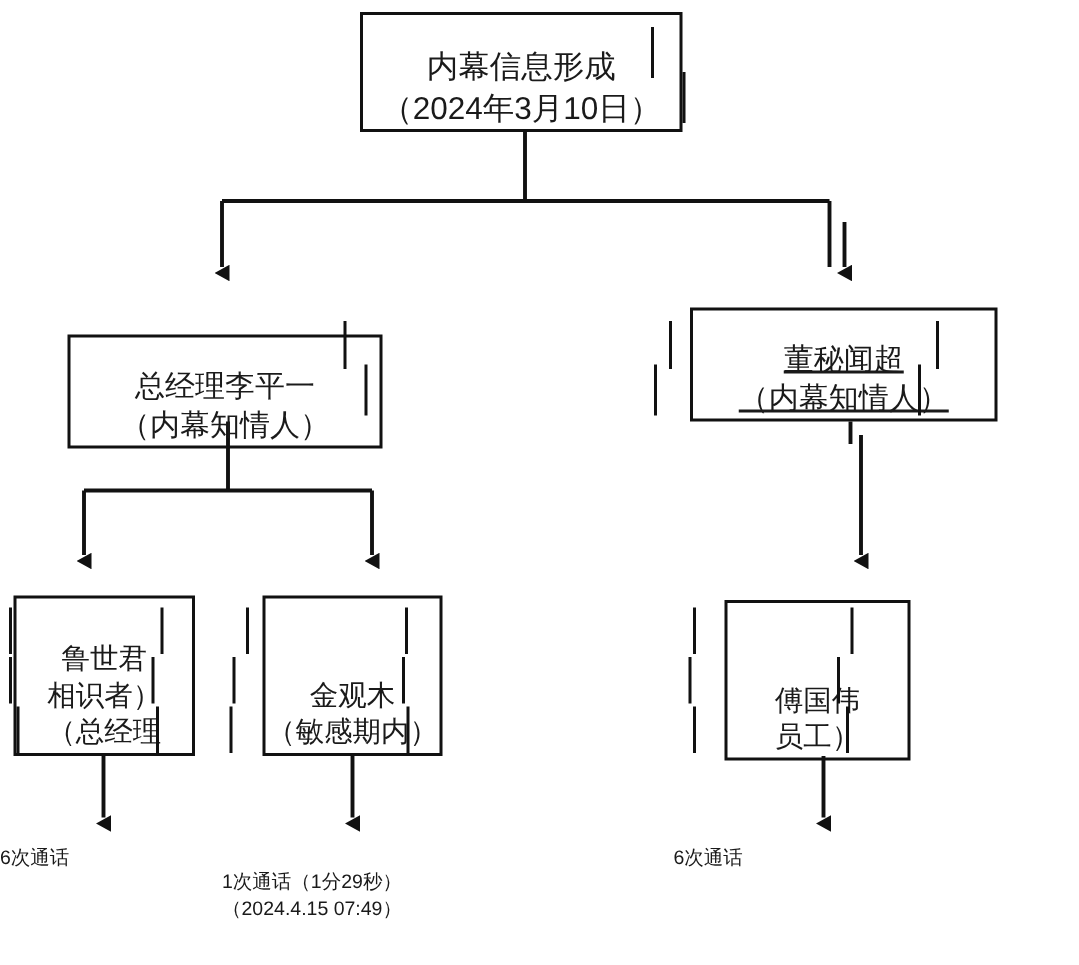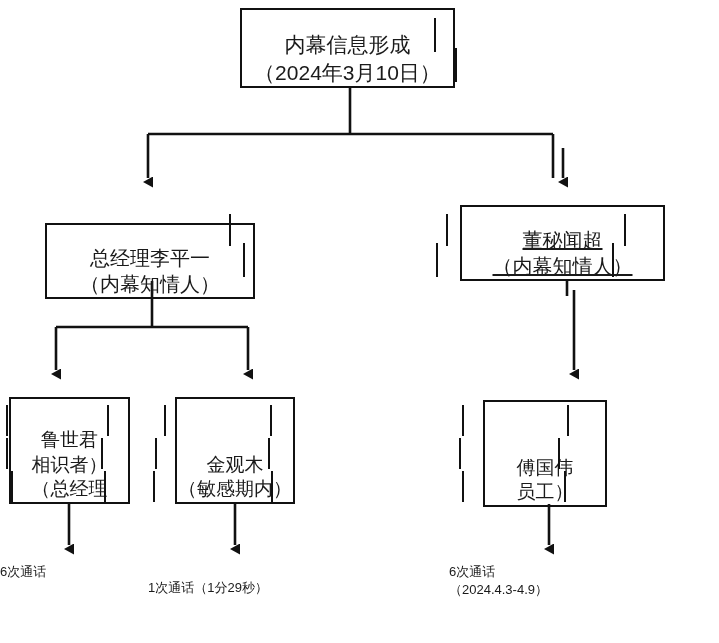--- a/index.html
+++ b/index.html
@@ -120,25 +120,25 @@
     <span class="line">傅国伟</span>
     <span class="line">员工）</span>
   </div>
 
   <div class="caption" style="left:0px; top:563px; width:138px;">
     <span class="line">6次通话</span>
   </div>
 
   <div class="caption" style="left:148px; top:563px; width:186px;margin-top:16px;">
     <span class="line">1次通话（1分29秒）</span>
+    <span class="line">（2024.4.15 07:49）</span>
   </div>
 
   <div class="caption" style="left:449px; top:563px; width:200px;">
     <span class="line">6次通话</span>
-    <span class="line">（2024.4.3-4.9）</span>
   </div>
 
   <div id="stray-layer">
       <div class="pipe" style="left: 434px; top: 18px; height: 34px;"></div>
       <div class="pipe" style="left: 455px; top: 48px; height: 34px;"></div>
       <div class="pipe" style="left: 229px; top: 214px; height: 32px;"></div>
       <div class="pipe" style="left: 243px; top: 243px; height: 34px;"></div>
       <div class="pipe" style="left: 446px; top: 214px; height: 32px;"></div>
       <div class="pipe" style="left: 436px; top: 243px; height: 34px;"></div>
       <div class="pipe" style="left: 624px; top: 214px; height: 32px;"></div>

